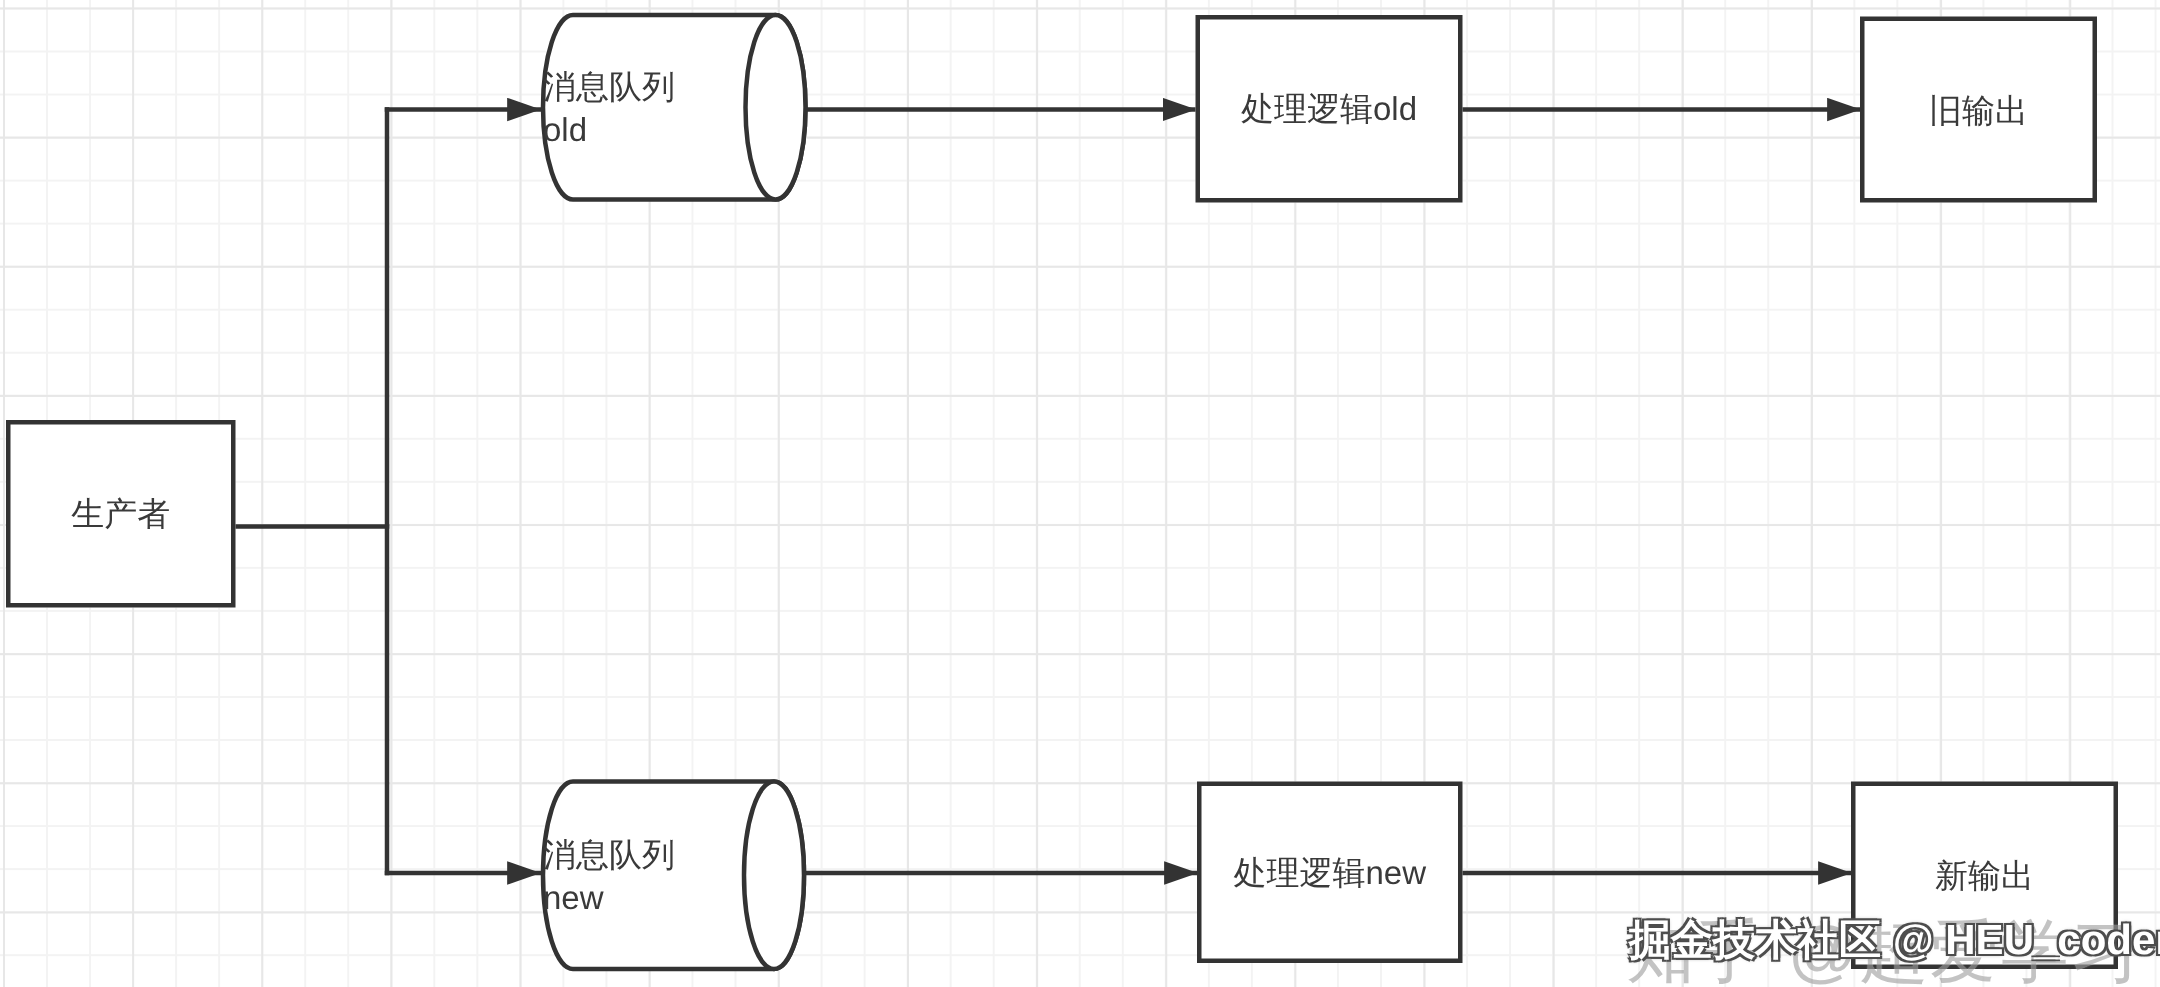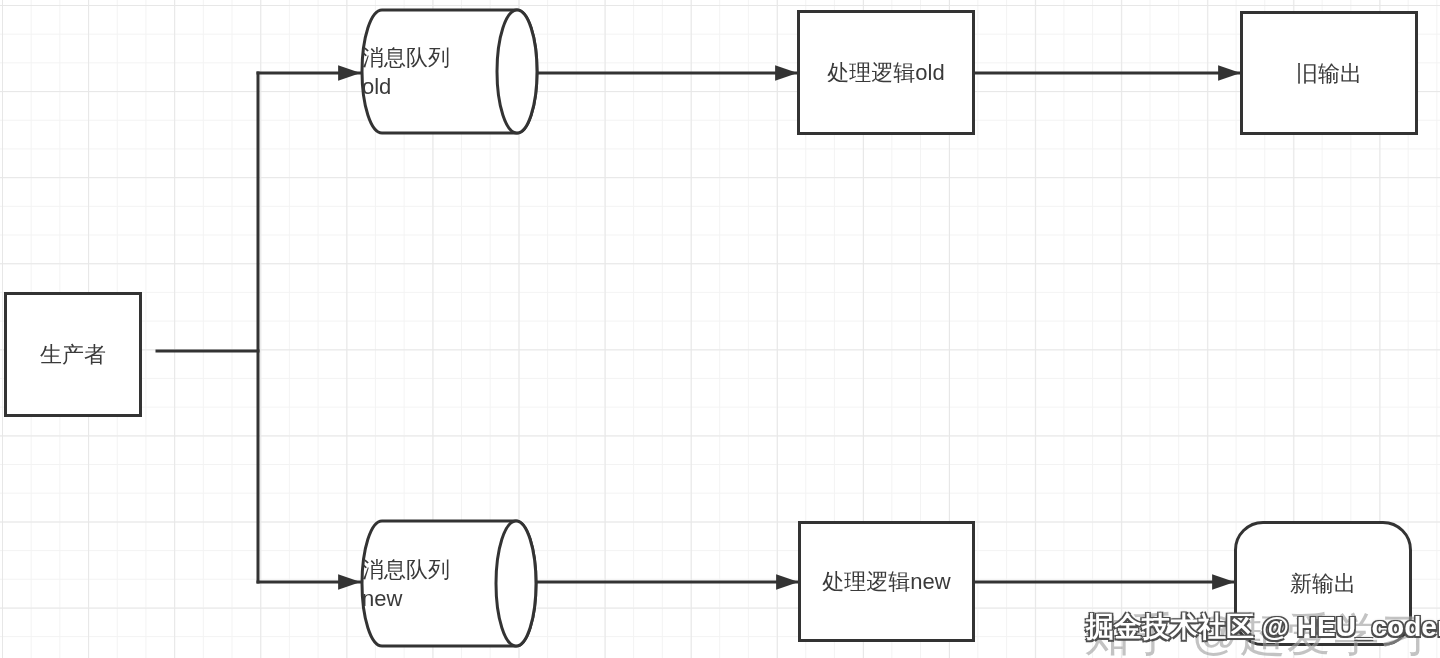--- a/index.html
+++ b/index.html
@@ -132,52 +132,52 @@
       <path class="node-shape" d="M382,10 L517,10 A20,61.5 0 0 1 517,133 L382,133 A20,61.5 0 0 1 382,10 Z"></path>
       <ellipse class="node-shape" cx="517" cy="71.5" rx="20" ry="61.5"></ellipse>
     </g>
 
     <g>
       <path class="node-shape" d="M382,521 L516,521 A20,62.5 0 0 1 516,646 L382,646 A20,62.5 0 0 1 382,521 Z"></path>
       <ellipse class="node-shape" cx="516" cy="583.5" rx="20" ry="62.5"></ellipse>
     </g>
   </svg>
 
-  <div class="box" style="left:4px; top:292px; width:138px; height:125px;">
+  <div class="box" style="left:4px; top:280px; width:153px; height:125px;">
     <span>生产者</span>
   </div>
 
   <div class="shape-label" style="left:362px; top:10px; width:155px; height:123px;">
     <span>消息队列</span>
     <span>old</span>
   </div>
 
   <div class="box" style="left:797px; top:10px; width:178px; height:125px;">
     <span class="two-line">
       <span>处理逻辑</span>
       <span>old</span>
     </span>
   </div>
 
-  <div class="box" style="left:1240px; top:11px; width:178px; height:124px;">
+  <div class="box" style="left:1240px; top:11px; width:158px; height:124px;">
     <span>旧输出</span>
   </div>
 
   <div class="shape-label" style="left:362px; top:521px; width:154px; height:125px;">
     <span>消息队列</span>
     <span>new</span>
   </div>
 
   <div class="box" style="left:798px; top:521px; width:177px; height:121px;">
     <span class="two-line">
       <span>处理逻辑</span>
       <span>new</span>
     </span>
   </div>
 
-  <div class="box" style="left:1234px; top:521px; width:178px; height:125px;border-radius:29px;">
+  <div class="box" style="left:1234px; top:521px; width:178px; height:125px;">
     <span>新输出</span>
   </div>
 
   <div class="wm-zhihu">知乎 @超爱学习</div>
   <div class="wm-juejin">掘金技术社区 @ HEU_coder</div>
 
 </div>
 
 </body></html>

